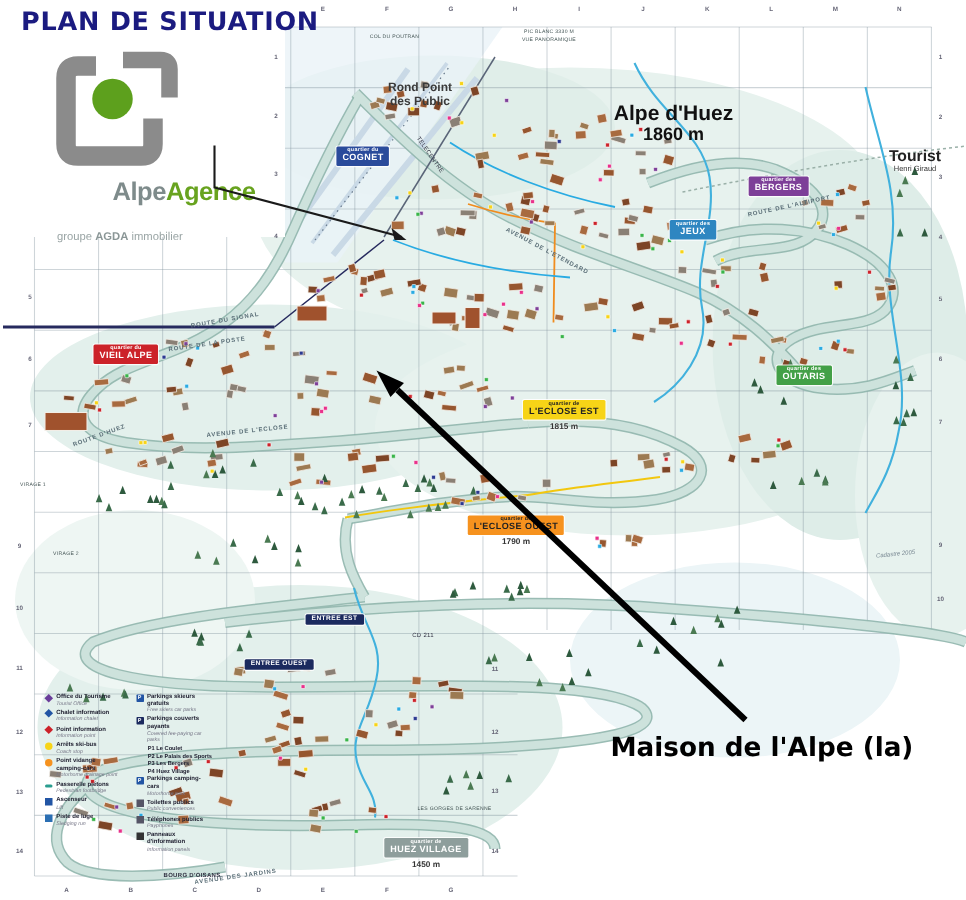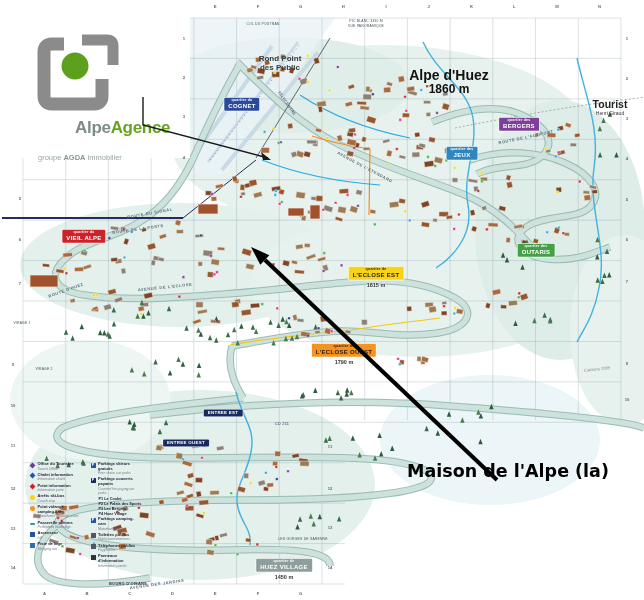--- a/index.html
+++ b/index.html
@@ -47,21 +47,21 @@
   .lg-ic.diamond{transform:rotate(45deg) scale(.82);}
   .lg-ic.circle{border-radius:50%;}
   .lg-ic.dash{height:2px;margin-top:2px;border-radius:1px;}
   .lg-ic.psquare{display:flex;align-items:center;justify-content:center;color:#fff;
                  font-size:3.6px;font-weight:bold;border-radius:.5px;}
   .lg-tx{display:flex;flex-direction:column;max-width:44px;}
   .lg-fr{font-size:4px;color:#223;line-height:1.15;font-weight:600;}
   .lg-en{font-size:3.5px;color:#778;line-height:1.15;font-style:italic;}
   .lg-p{font-size:3.8px;color:#223;font-weight:600;margin:0 0 1px 8px;line-height:1.1;}
 
-  .maison{position:absolute;left:407px;top:461px;z-index:9;font-family:"DejaVu Sans",sans-serif;
+  .maison{position:absolute;left:407px;top:489px;z-index:9;font-family:"DejaVu Sans",sans-serif;
           font-size:17.5px;font-weight:bold;color:#000;white-space:nowrap;}
 </style>
 </head>
 <body>
 
 <div class="stage">
 
   <svg class="layer" id="base" width="644" height="600" viewBox="0 0 644 600">
     <g id="terrain">
       <ellipse cx="380" cy="140" rx="210" ry="95" fill="#e7f2ee"></ellipse>
@@ -625,20 +625,21 @@
         <rect x="274.9827003768417" y="465.6069771598607" width="2.6" height="2.6" rx="0.5" fill="#cc2229" stroke="#fff" stroke-width="0.4"></rect>
         <rect x="286.72005473060403" y="469.9027174849229" width="2.6" height="2.6" rx="0.5" fill="#7d3f98" stroke="#fff" stroke-width="0.4"></rect>
         <rect x="517.953320645419" y="292.04545310618937" width="2.6" height="2.6" rx="0.5" fill="#cc2229" stroke="#fff" stroke-width="0.4"></rect>
         <rect x="517.3895052602728" y="295.89640353556575" width="2.6" height="2.6" rx="0.5" fill="#39b54a" stroke="#fff" stroke-width="0.4"></rect>
         <rect x="556.1491476661882" y="190.83613336129048" width="2.6" height="2.6" rx="0.5" fill="#f7d417" stroke="#fff" stroke-width="0.4"></rect>
         <rect x="578.3592466866378" y="180.14216281042312" width="2.6" height="2.6" rx="0.5" fill="#cc2229" stroke="#fff" stroke-width="0.4"></rect>
       </g>
   </svg>
 
   <div class="whitebox"></div>
+  <div class="title">PLAN DE SITUATION</div>
 
   <div class="logo">
     <svg width="88" height="82" viewBox="0 0 88 82">
       <path d="M28,10 L16,10 Q8,10 8,18 L8,62 Q8,70 16,70 L58,70 Q66,70 66,62 L66,45" stroke="#8b8b8b" stroke-width="13" fill="none"></path>
       <path d="M46,6 L71,6 Q77,6 77,12 L77,31" stroke="#8b8b8b" stroke-width="11" fill="none"></path>
       <circle cx="39" cy="32" r="13.5" fill="#5da01d"></circle>
     </svg>
     <div class="brand">
       <span class="g1">Alpe</span><span class="g2">Agence</span>
     </div>

